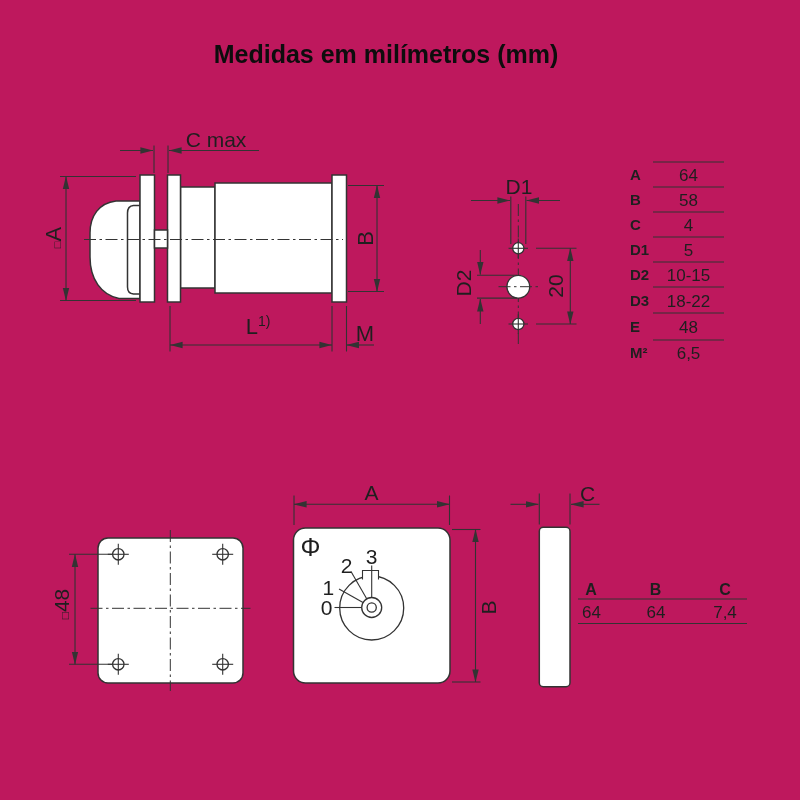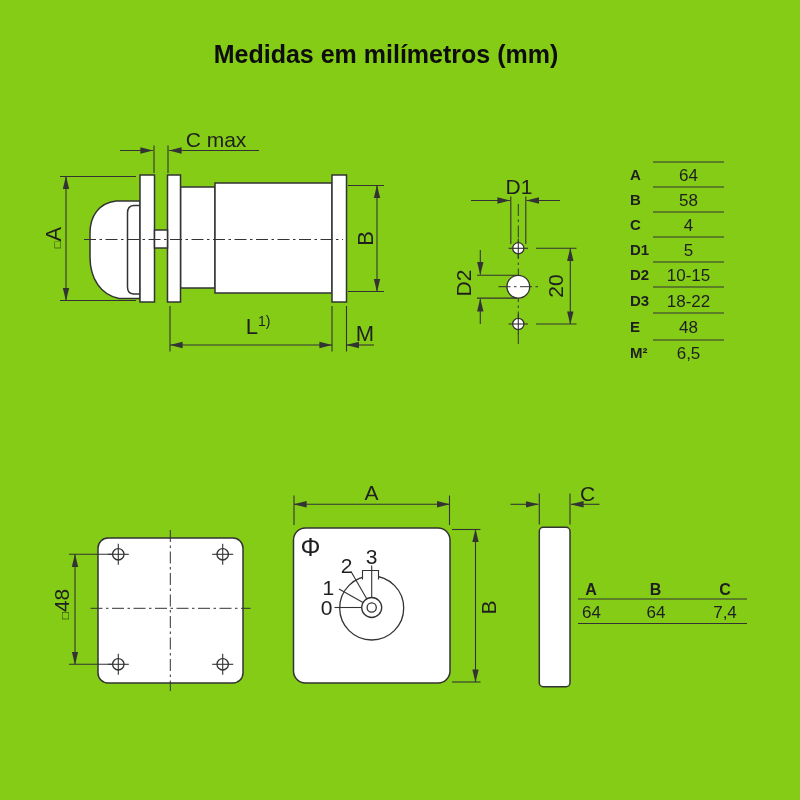--- a/index.html
+++ b/index.html
@@ -1,16 +1,16 @@
 <!DOCTYPE html>
 <html><head>
 <meta charset="utf-8">
 <style>
   html,body{margin:0;padding:0;background:#fff;}
-  #stage{position:relative;width:800px;height:800px;background:#84cc16;overflow:hidden;}
+  #stage{position:relative;width:800px;height:800px;background:#be185d;overflow:hidden;}
   #title{position:absolute;left:0;top:40px;width:772px;text-align:center;
          font-family:"Liberation Sans",sans-serif;font-weight:bold;font-size:25px;color:#0d0d0d;}
   svg{position:absolute;left:0;top:0;}
   .shape{fill:#fff;stroke:#333;stroke-width:1.5;}
   .thin{fill:#fff;stroke:#333;stroke-width:1.3;}
   .ln{stroke:#333;stroke-width:1.1;fill:none;}
   .cl{stroke:#333;stroke-width:1;fill:none;stroke-dasharray:12 3.5 2.5 3.5;}
   text{font-family:"Liberation Sans",sans-serif;fill:#1f1f1f;}
   .lbl{font-size:21px;}
   .lbl22{font-size:22px;}

